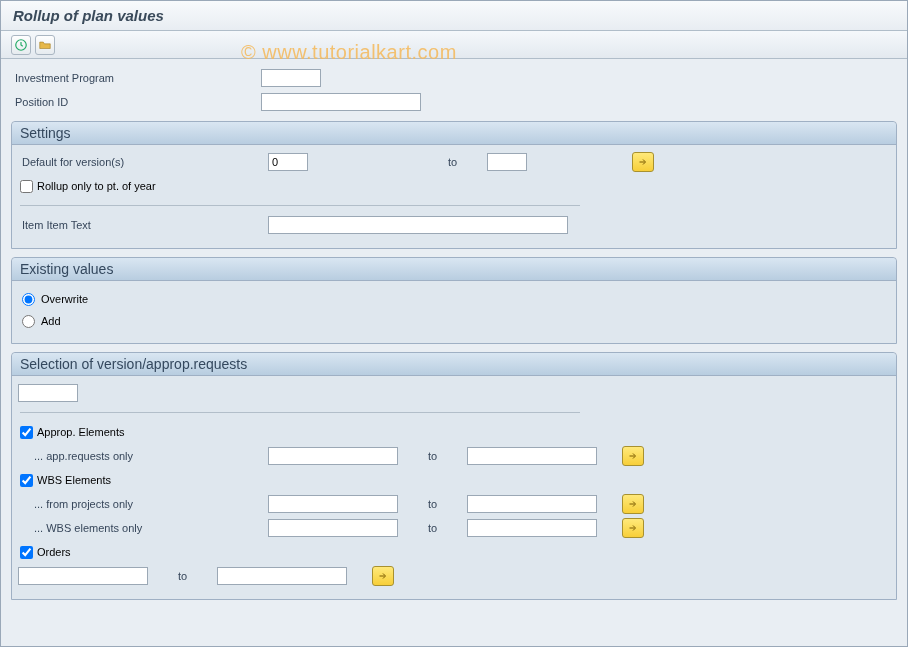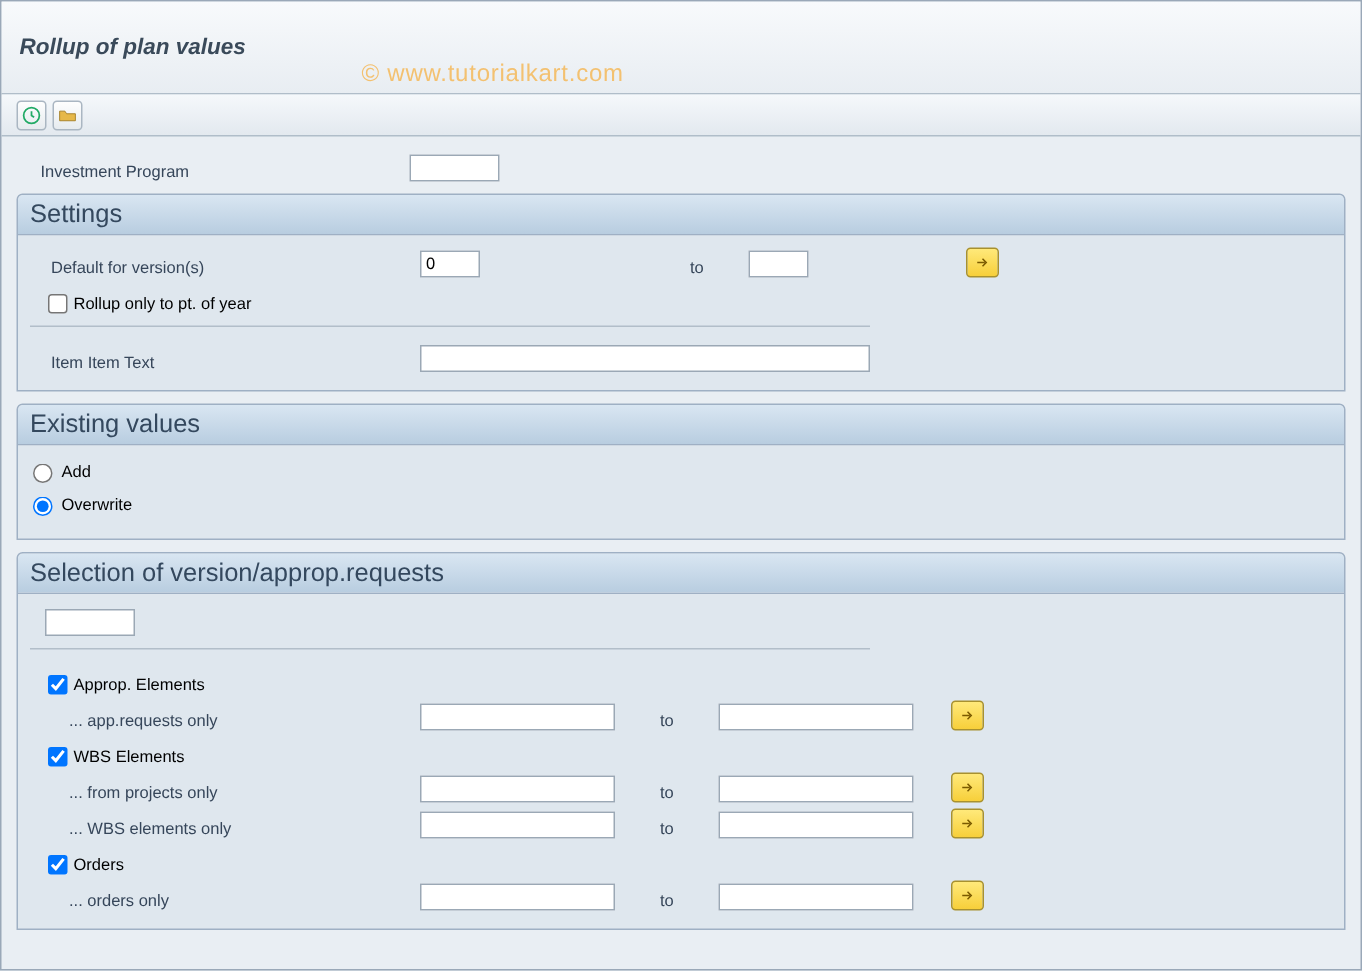--- a/index.html
+++ b/index.html
@@ -9,21 +9,21 @@
       background: #e9eef3;
       width: 908px;
       height: 647px;
       overflow: hidden;
       border: 1px solid #9aa8b8;
       position: relative;
     }
     .header {
       background: linear-gradient(to bottom, #f8fafc 0%, #e8edf2 100%);
       border-bottom: 1px solid #b0bdc9;
-      padding: 22px 12px;
+      padding: 6px 12px;
       font-size: 15px;
       font-weight: bold;
       font-style: italic;
       color: #3a4a5a;
     }
     .toolbar {
       background: linear-gradient(to bottom, #f5f8fb 0%, #e3e9ef 100%);
       border-bottom: 1px solid #b0bdc9;
       padding: 4px 10px;
       height: 28px;
@@ -43,24 +43,23 @@
       cursor: pointer;
     }
     .tb-btn svg { width: 14px; height: 14px; }
 
     .content {
       padding: 8px 10px 10px 10px;
     }
 
     .row {
       display: flex;
-      align-items: flex-end;
+      align-items: center;
       height: 22px;
       margin-bottom: 2px;
-      margin-left: 12px;
     }
     .lbl {
       color: #36465a;
       width: 250px;
       padding-left: 4px;
     }
     input[type="text"] {
       height: 18px;
       border: 1px solid #9ba8b5;
       background: #fff;
@@ -76,21 +75,21 @@
     .panel {
       margin-top: 8px;
       border: 1px solid #9fb0c4;
       border-radius: 4px 4px 0 0;
       background: #dfe7ee;
     }
     .panel-hd {
       background: linear-gradient(to bottom, #d9e6f2 0%, #b8cde0 100%);
       border-bottom: 1px solid #9fb0c4;
       padding: 3px 8px;
-      font-size: 17px;
+      font-size: 14px;
       color: #34485e;
       border-radius: 4px 4px 0 0;
     }
     .panel-body {
       padding: 6px 6px 10px 6px;
     }
     .chk { margin: 0 4px 0 2px; }
     .hr {
       border: none;
       border-top: 1px solid #b2bec9;
@@ -115,21 +114,21 @@
     .range-row .lbl { width: 250px; }
     .range-row .to { margin: 0 30px 0 30px; color:#36465a; }
     .radio-row { display:flex; align-items:center; height:20px; margin:2px 0; padding-left:4px; }
     .radio-row input { margin-right:6px; }
 
     .watermark {
       position:absolute;
       top: 40px;
       left: 240px;
       color: #f5b95a;
-      font-size: 16px;
+      font-size: 20px;
       font-weight: normal;
       opacity: 0.85;
       pointer-events:none;
       letter-spacing: 0.5px;
     }
     .lbl-indent { padding-left: 16px; }
   </style>
 </head>
 <body>
 
@@ -150,20 +149,24 @@
 </div>
 
 <div class="watermark">© www.tutorialkart.com</div>
 
 <div class="content">
 
   <div class="row">
     <span class="lbl">Investment Program</span>
     <input type="text" class="in-s" value="" style="">
   </div>
+  <div class="row">
+    <span class="lbl">Position ID</span>
+    <input type="text" class="in-l" value="" style="">
+  </div>
 
   <div class="panel">
     <div class="panel-hd">Settings</div>
     <div class="panel-body">
       <div class="row range-row">
         <span class="lbl">Default for version(s)</span>
         <input type="text" class="in-xs" value="0" style="">
         <span style="width:110px"></span>
         <span class="to">to</span>
         <input type="text" class="in-xs" value="" style="">
@@ -183,26 +186,26 @@
         <span class="lbl">Item Item Text</span>
         <input type="text" class="in-xxl" value="" style="">
       </div>
     </div>
   </div>
 
   <div class="panel">
     <div class="panel-hd">Existing values</div>
     <div class="panel-body">
       <div class="radio-row">
+        <input type="radio" name="exist" checked="" style="">
+        <span>Overwrite</span>
+      </div>
+      <div class="radio-row">
         <input type="radio" name="exist" style="">
         <span>Add</span>
-      </div>
-      <div class="radio-row">
-        <input type="radio" name="exist" checked="" style="">
-        <span>Overwrite</span>
       </div>
     </div>
   </div>
 
   <div class="panel">
     <div class="panel-hd">Selection of version/approp.requests</div>
     <div class="panel-body">
       <div class="row">
         <input type="text" class="in-s" value="" style="">
       </div>
@@ -249,21 +252,20 @@
               <path d="M5 12h10M12 7l5 5-5 5" stroke="#7a5a00" stroke-width="2" fill="none"></path>
             </svg>
         </div>
       </div>
 
       <div class="row">
         <input type="checkbox" class="chk" checked="" style="">
         <span>Orders</span>
       </div>
       <div class="row range-row">
-        <span class="lbl lbl-indent">... orders only</span>
         <input type="text" class="in-m" style="">
         <span class="to">to</span>
         <input type="text" class="in-m" style="">
         <div class="multi-btn">
           <svg viewBox="0 0 24 24">
               <path d="M5 12h10M12 7l5 5-5 5" stroke="#7a5a00" stroke-width="2" fill="none"></path>
             </svg>
         </div>
       </div>
 

